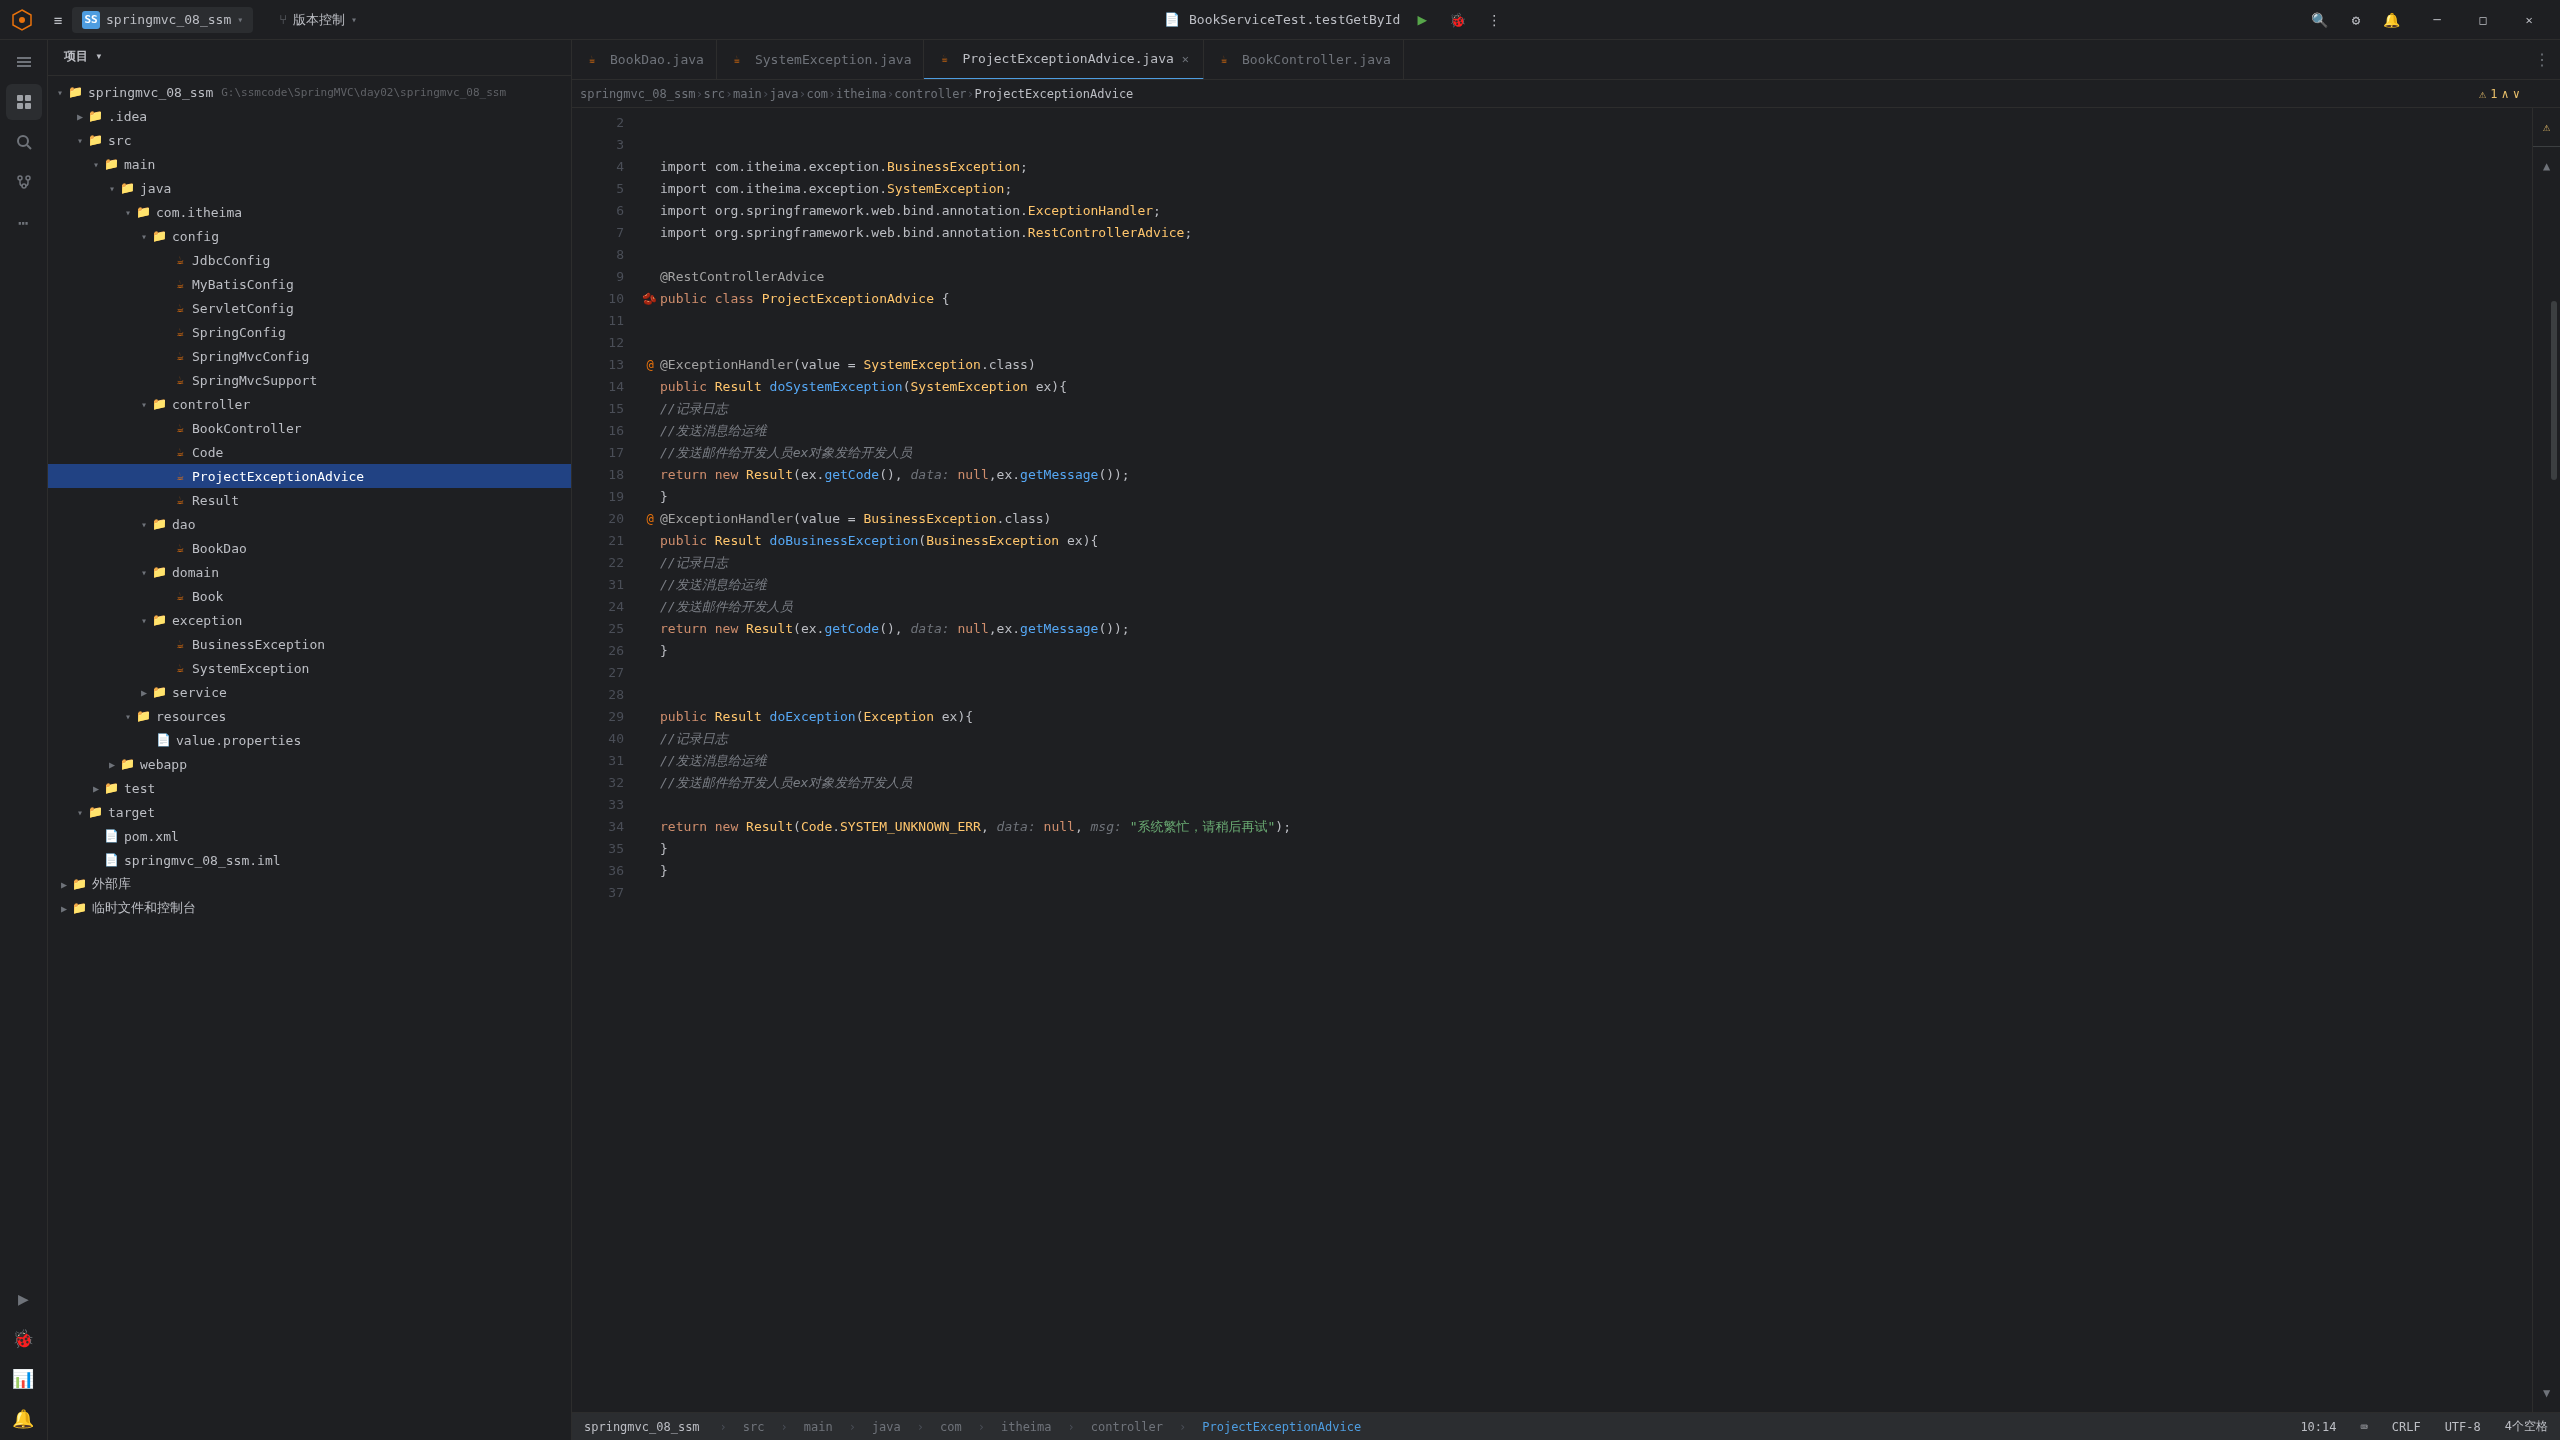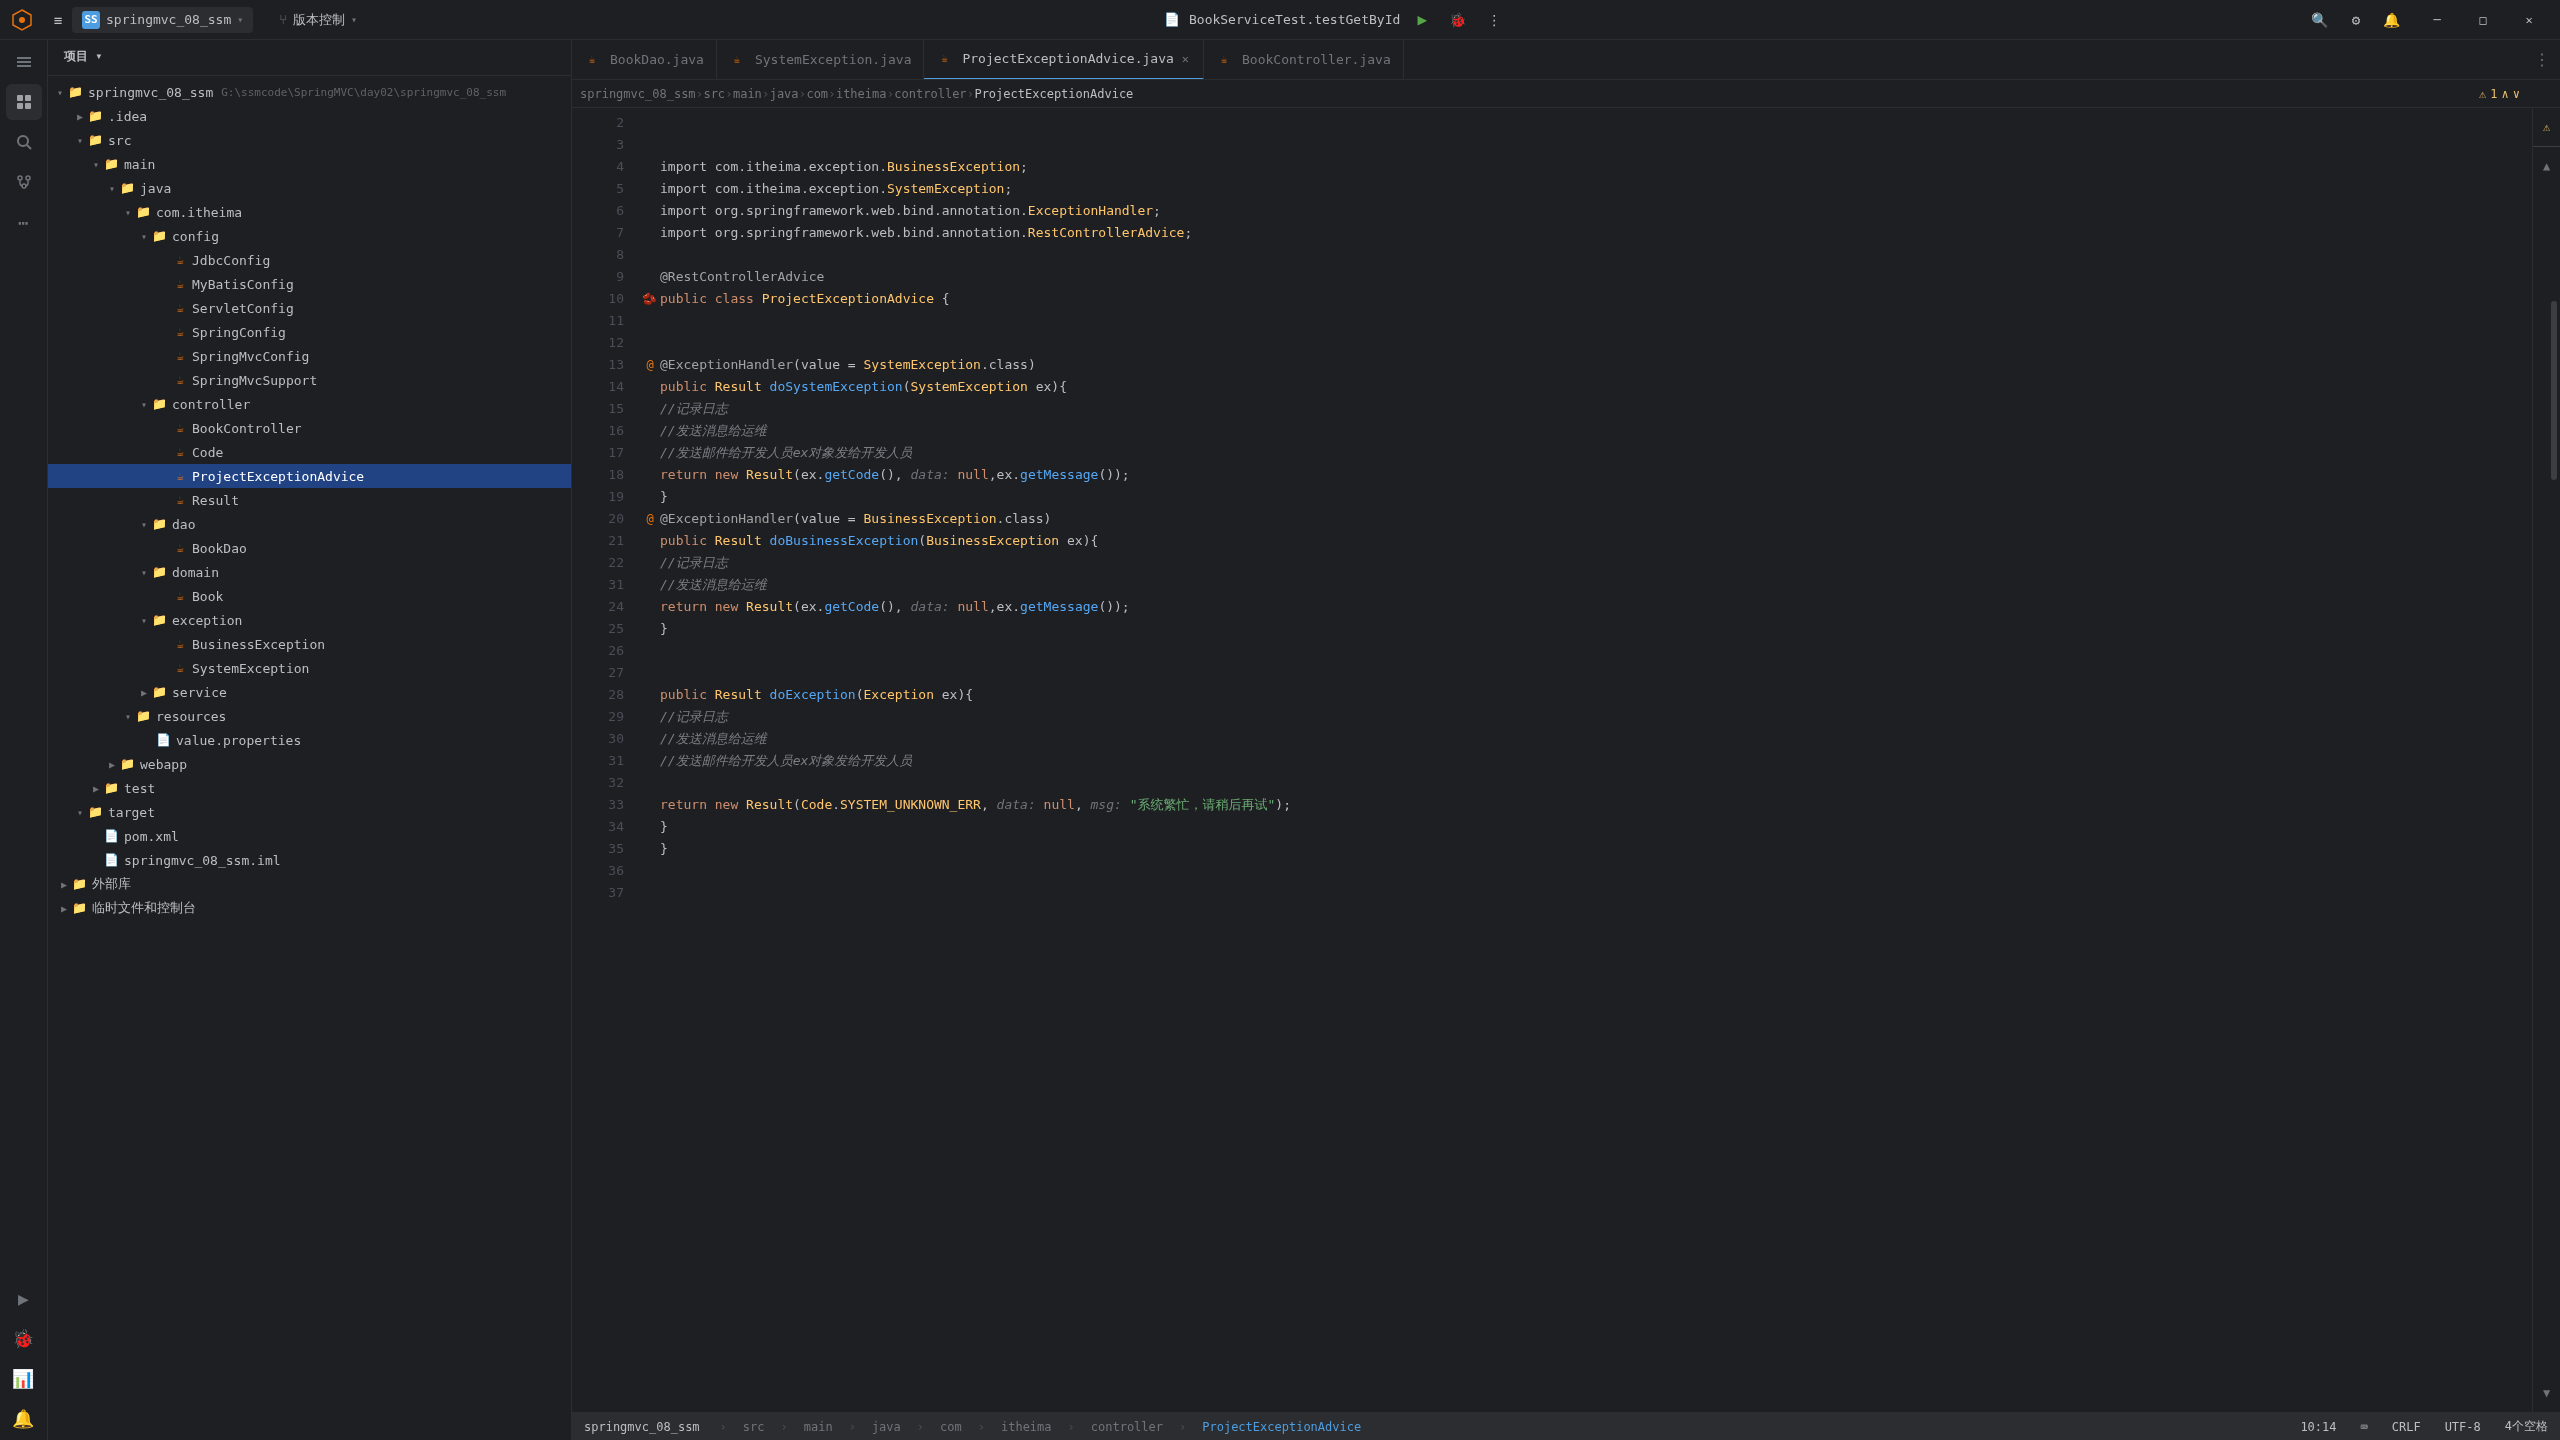--- a/index.html
+++ b/index.html
@@ -725,21 +725,21 @@
           <div style="line-height: 22px; min-height: 22px;">20</div>
           <div style="line-height: 22px; min-height: 22px;">21</div>
           <div style="line-height: 22px; min-height: 22px;">22</div>
           <div style="line-height: 22px; min-height: 22px;">31</div>
           <div style="line-height: 22px; min-height: 22px;">24</div>
           <div style="line-height: 22px; min-height: 22px;">25</div>
           <div style="line-height: 22px; min-height: 22px;">26</div>
           <div style="line-height: 22px; min-height: 22px;">27</div>
           <div style="line-height: 22px; min-height: 22px;">28</div>
           <div style="line-height: 22px; min-height: 22px;">29</div>
-          <div style="line-height: 22px; min-height: 22px;">30</div>
+          <div style="line-height: 22px; min-height: 22px;">40</div>
           <div style="line-height: 22px; min-height: 22px;">31</div>
           <div style="line-height: 22px; min-height: 22px;">32</div>
           <div style="line-height: 22px; min-height: 22px;">33</div>
           <div style="line-height: 22px; min-height: 22px;">34</div>
           <div style="line-height: 22px; min-height: 22px;">35</div>
           <div style="line-height: 22px; min-height: 22px;">36</div>
           <div style="line-height: 22px; min-height: 22px;">37</div>
         </div>
       <div class="code-content" id="code-content">
           <div class="code-line">
@@ -822,20 +822,24 @@
             <span style="width: 20px; display: inline-block; flex-shrink: 0;"></span>
             <span class="line-content"><span class="plain">    </span><span class="kw">public</span><span class="plain"> </span><span class="cls">Result</span><span class="plain"> </span><span class="fn">doBusinessException</span><span class="plain">(</span><span class="cls">BusinessException</span><span class="plain"> ex){</span></span>
           </div>
           <div class="code-line">
             <span style="width: 20px; display: inline-block; flex-shrink: 0;"></span>
             <span class="line-content"><span class="plain">        </span><span class="cmt">//记录日志</span></span>
           </div>
           <div class="code-line">
             <span style="width: 20px; display: inline-block; flex-shrink: 0;"></span>
             <span class="line-content"><span class="plain">        </span><span class="cmt">//发送消息给运维</span></span>
+          </div>
+          <div class="code-line">
+            <span style="width: 20px; display: inline-block; flex-shrink: 0;"></span>
+            <span class="line-content"><span class="plain">        </span><span class="cmt">//发送邮件给开发人员</span></span>
           </div>
           <div class="code-line">
             <span style="width: 20px; display: inline-block; flex-shrink: 0;"></span>
             <span class="line-content"><span class="plain">        </span><span class="kw">return</span><span class="plain"> </span><span class="kw">new</span><span class="plain"> </span><span class="cls">Result</span><span class="plain">(ex.</span><span class="fn">getCode</span><span class="plain">(), </span><span class="hint">data:</span><span class="plain"> </span><span class="kw">null</span><span class="plain">,ex.</span><span class="fn">getMessage</span><span class="plain">());</span></span>
           </div>
           <div class="code-line">
             <span style="width: 20px; display: inline-block; flex-shrink: 0;"></span>
             <span class="line-content"><span class="plain">    }</span></span>
           </div>
           <div class="code-line">

